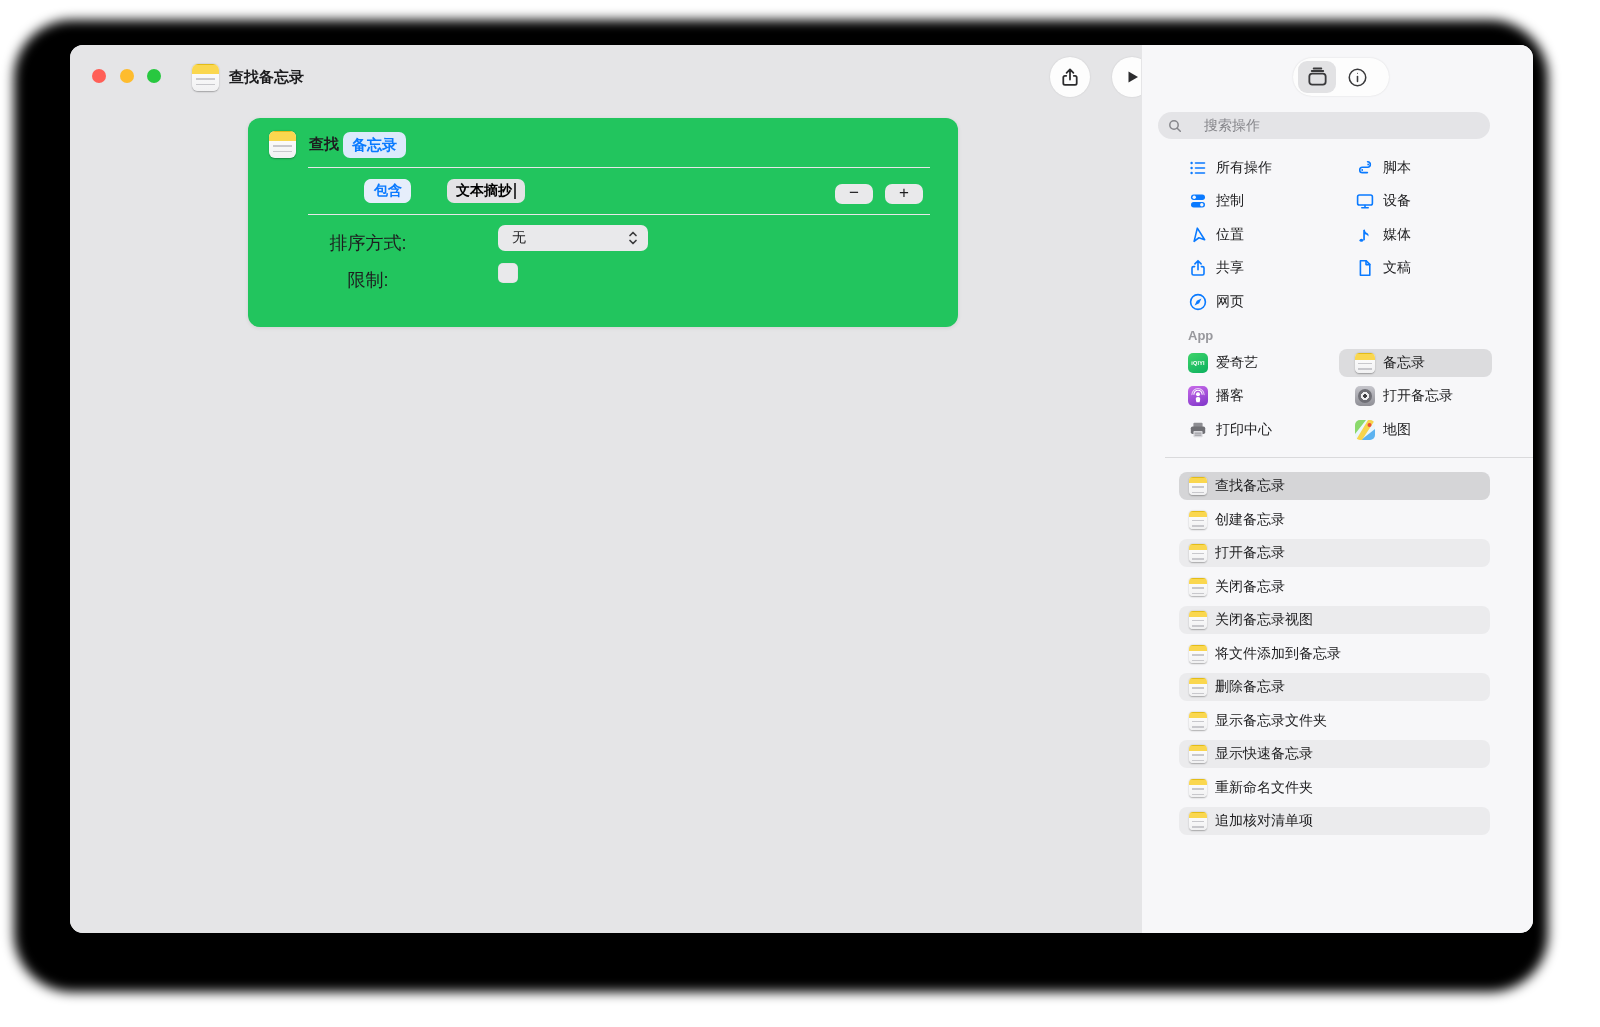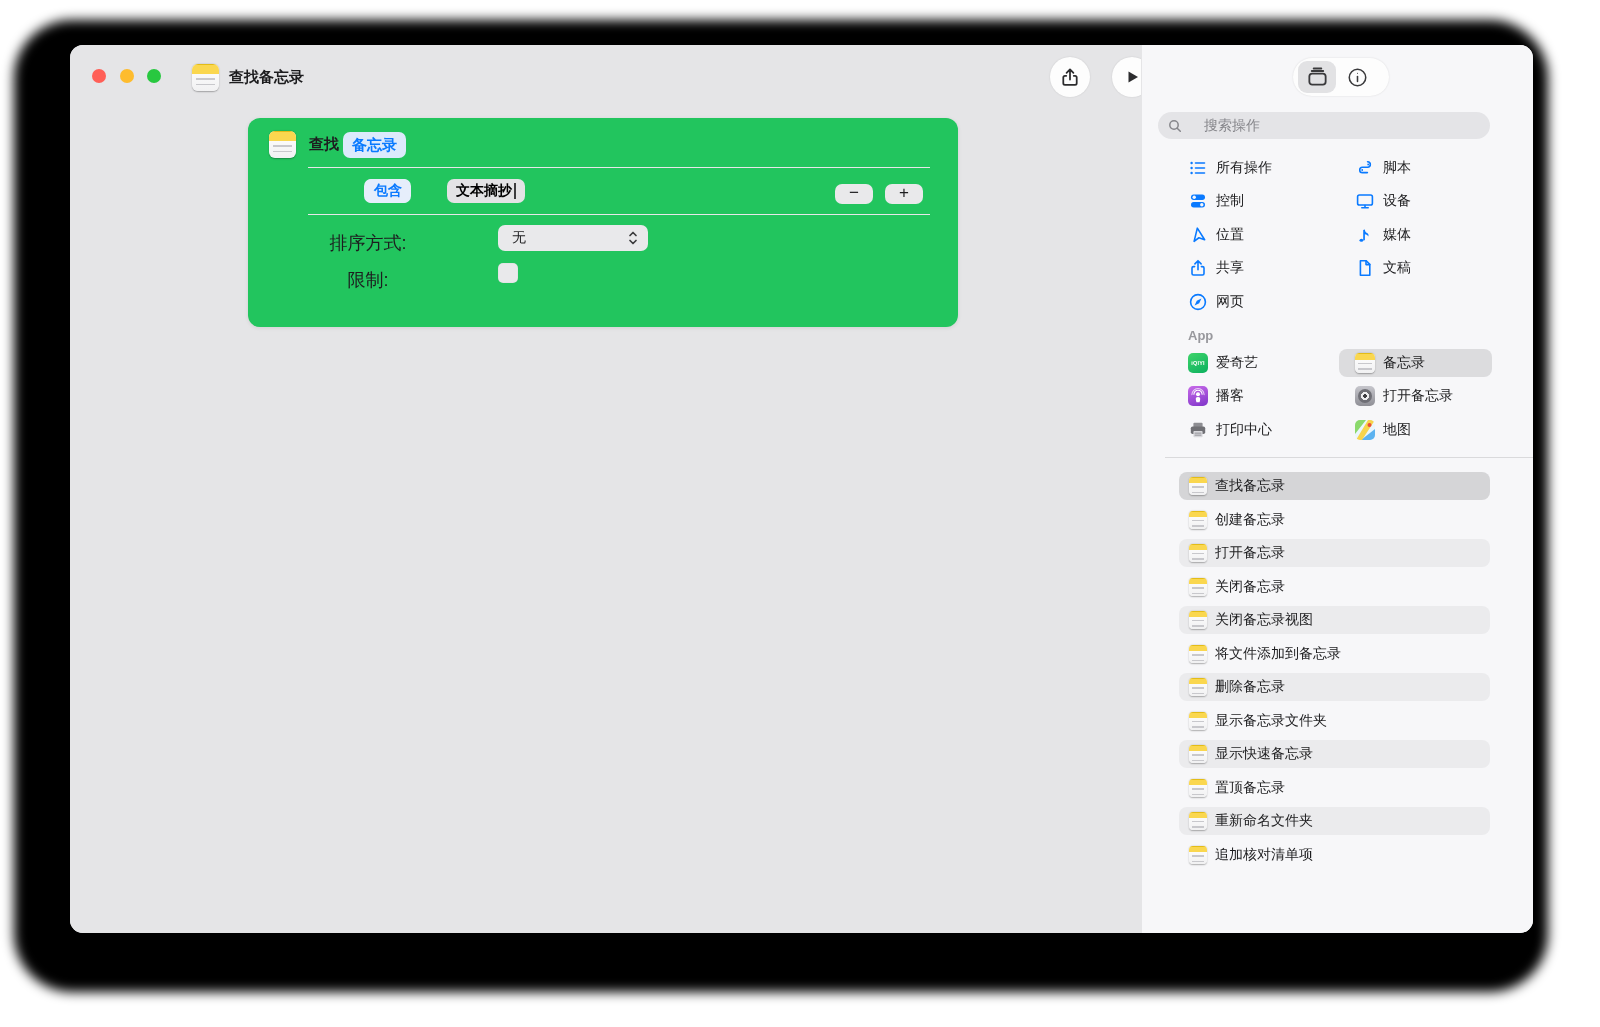--- a/index.html
+++ b/index.html
@@ -425,26 +425,20 @@
         <div class="action-row">
     <span class="icon-slot">
             <span class="notesico"></span>
           </span>
     <span>显示快速备忘录</span>
   </div>
         <div class="action-row">
     <span class="icon-slot">
             <span class="notesico"></span>
           </span>
-    <span>置顶备忘录</span>
-  </div>
-        <div class="action-row">
-    <span class="icon-slot">
-            <span class="notesico"></span>
-          </span>
     <span>重新命名文件夹</span>
   </div>
         <div class="action-row">
     <span class="icon-slot">
             <span class="notesico"></span>
           </span>
     <span>追加核对清单项</span>
   </div>
       </div>
   </div>

